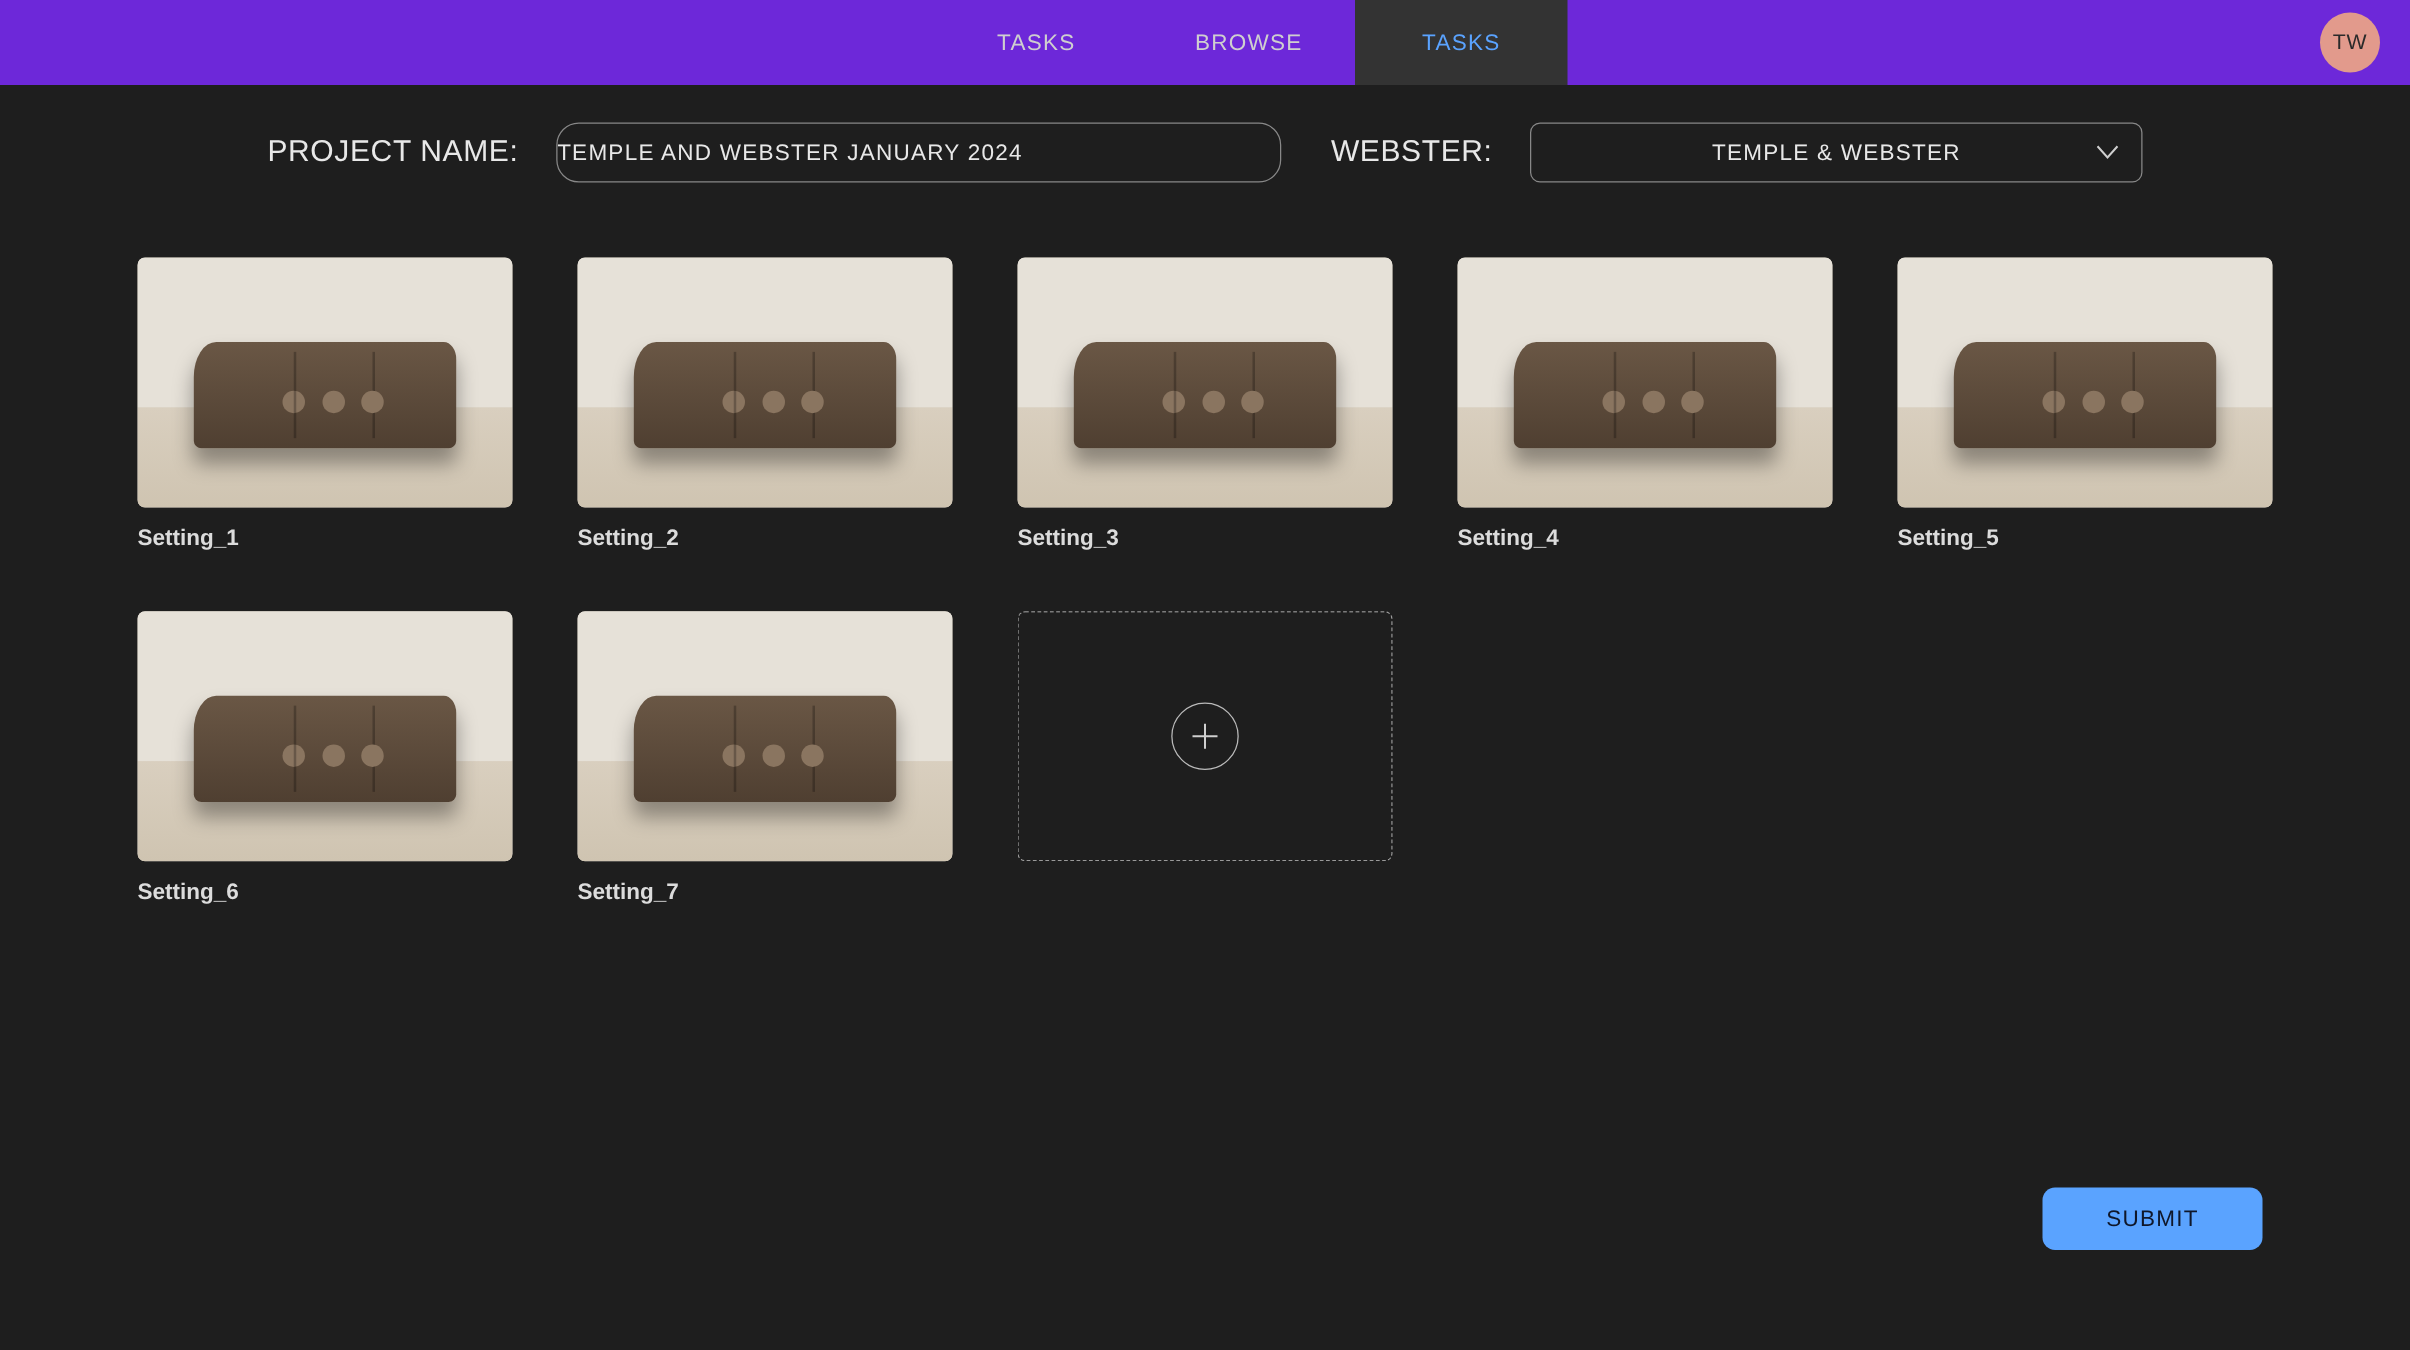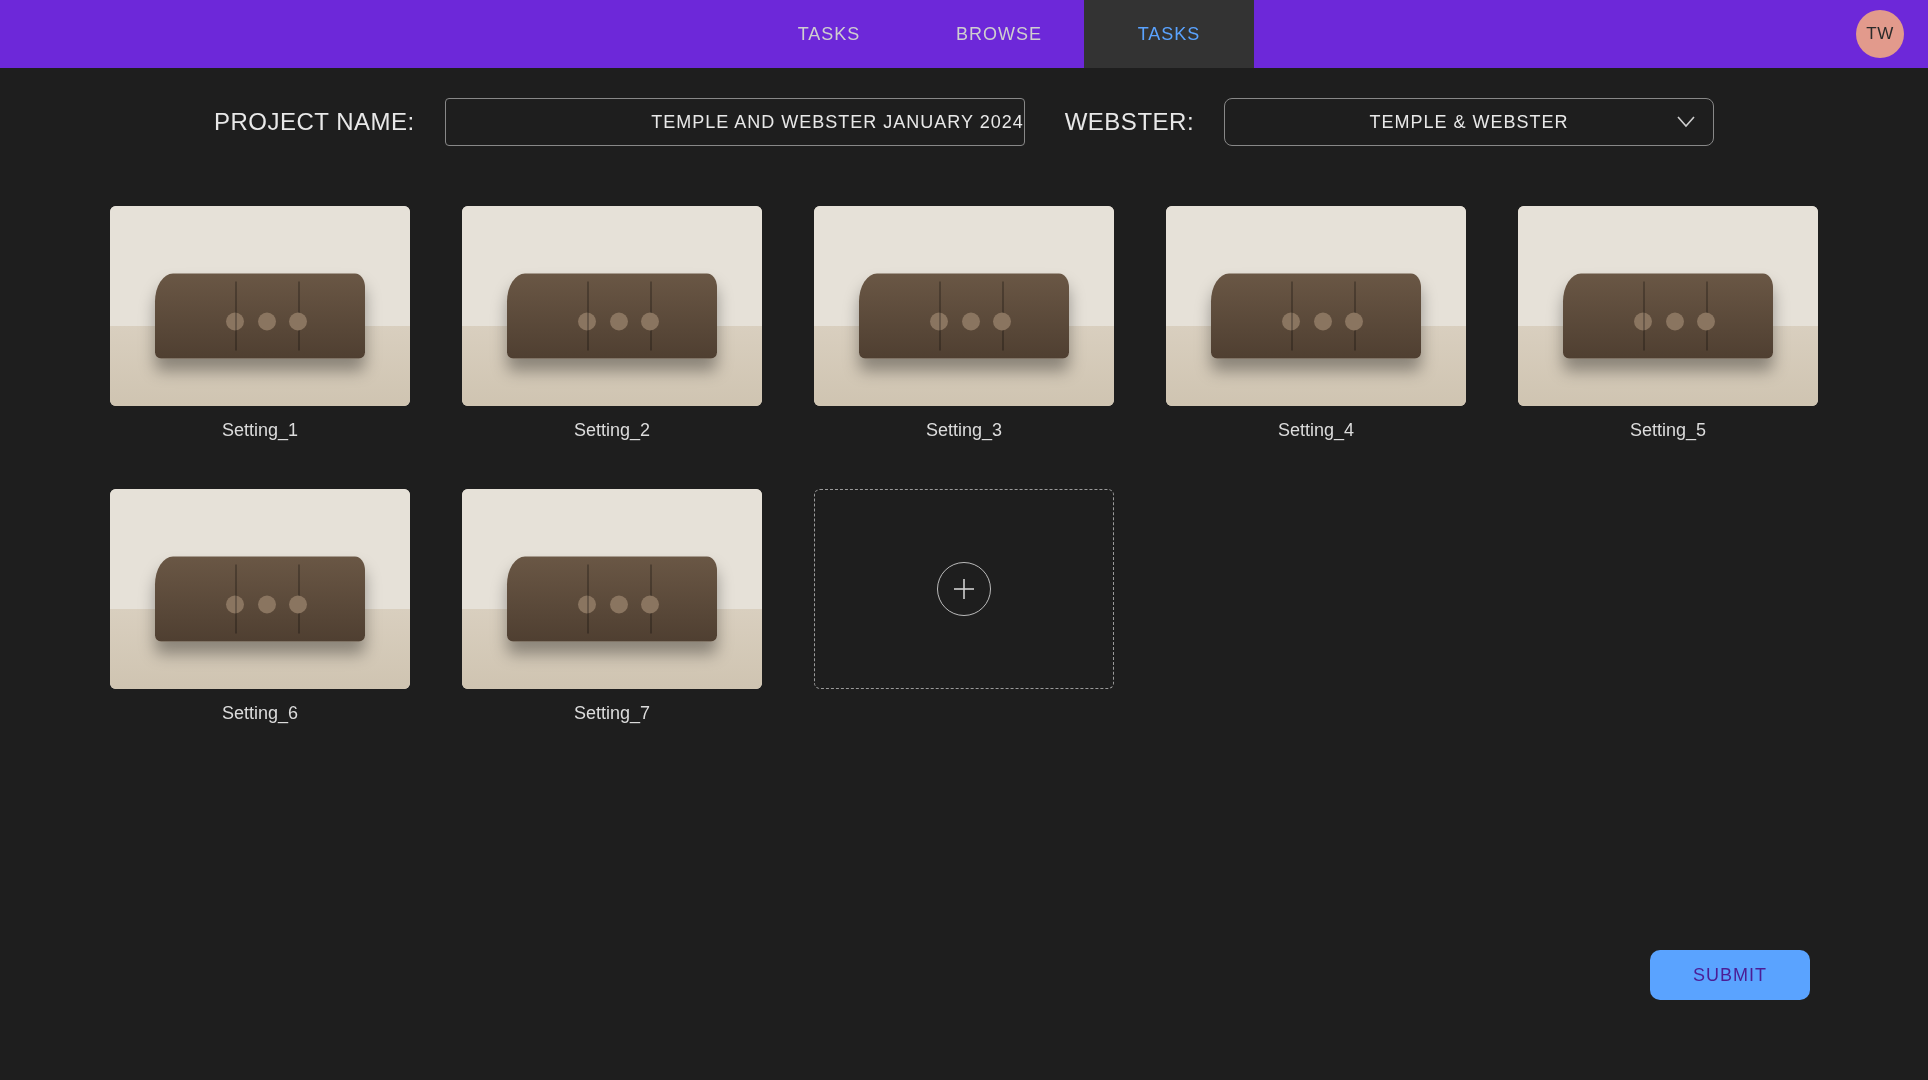--- a/index.html
+++ b/index.html
@@ -75,25 +75,25 @@
   .form-label {
     font-size: 24px;
     letter-spacing: 0.5px;
     color: #e8e8e8;
   }
   .text-input {
     width: 580px;
     height: 48px;
     background: transparent;
     border: 1px solid #888;
-    border-radius: 4px;
+    border-radius: 18px;
     color: #e8e8e8;
     font-size: 18px;
     letter-spacing: 1px;
-    text-align: right;
+    text-align: left;
     outline: none;
   }
   .select-wrap {
     width: 490px;
     height: 48px;
     background: transparent;
     border: 1px solid #888;
     border-radius: 8px;
     display: flex;
     align-items: center;
@@ -120,23 +120,24 @@
   .grid {
     padding: 40px 110px 0;
     display: grid;
     grid-template-columns: repeat(5, 300px);
     column-gap: 52px;
     row-gap: 48px;
   }
   .card {
     display: flex;
     flex-direction: column;
-    align-items: center;
+    align-items: flex-start;
     gap: 14px;
     cursor: pointer;
+    font-weight: bold;
   }
   .thumb {
     width: 300px;
     height: 200px;
     background: #d9d1c5;
     border-radius: 6px;
     position: relative;
     overflow: hidden;
   }
   .thumb .wall {
@@ -201,24 +202,24 @@
     border-radius: 50%;
     display: flex; align-items: center; justify-content: center;
   }
   .add-circle svg { display: block; }
 
   
   .submit-btn {
     position: absolute;
     right: 118px;
     bottom: 80px;
-    width: 160px;
+    width: 176px;
     height: 50px;
     background: #5aa3ff;
-    color: #4c1d95;
+    color: #0f172a;
     border: none;
     border-radius: 10px;
     font-size: 18px;
     letter-spacing: 1px;
     cursor: pointer;
   }
 </style>
 </head>
 <body>
 

